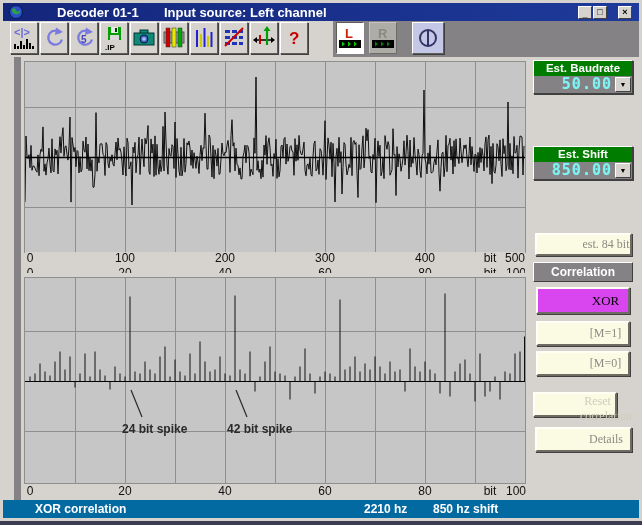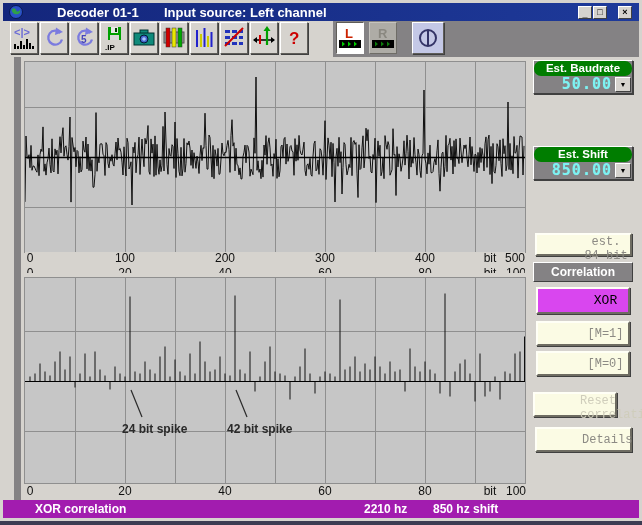--- a/index.html
+++ b/index.html
@@ -23,48 +23,48 @@
     border:1px solid; border-color:#ffffff #5f5d58 #5f5d58 #ffffff; box-shadow:1px 1px 0 #404040;
     display:flex; align-items:center; justify-content:center; }
   .tb-toggle-on { background:#ffffff; border-color:#5f5d58 #ffffff #ffffff #5f5d58; box-shadow:none; }
   .tb-toggle-off { background:#aeaca6; border-color:#c6c4be #6e6c66 #6e6c66 #c6c4be; box-shadow:none; }
   .tb-phase { background:#c4c8e6; }
   .hdr-title { position:absolute; right:16px; top:9px; color:#fff; font-size:14px;
     font-weight:bold; letter-spacing:2px; white-space:nowrap; }
 
   
   .gap-dark { left:14px; top:57px; width:7px; height:443px; background:#848284; }
-  .statusbar { left:3px; top:500px; width:636px; height:18px; background:#a21caf; color:#fff; }
+  .statusbar { left:3px; top:500px; width:636px; height:18px; background:#0369a1; color:#fff; }
   .statusbar span { position:absolute; top:2px; font-size:12px; font-weight:bold; white-space:nowrap; }
   .bottom-edge { left:0; top:521px; width:642px; height:4px; background:#3c3c52; }
 
   
   .plot-wrap { background:#c6c6c6; box-shadow:0 0 0 1px #8f8f8f; }
   .plot-wrap svg { display:block; }
   .axis { font-size:12px; color:#101010; background:#d6d3ce; }
   .axis span { position:absolute; transform:translateX(-50%); white-space:nowrap; line-height:13px; }
   .axis-clip { overflow:hidden; }
   .ann { position:absolute; top:144px; font-size:12px; font-weight:bold; color:#2a2a2a; white-space:nowrap; }
 
   
   .est-box { left:533px; width:100px; height:34px; background:#848284;
     border:1px solid; border-color:#ffffff #404040 #404040 #ffffff; box-shadow:1px 1px 0 #404040; }
   .est-head { height:15px; background:#007d00; color:#fff; font-size:11.5px; font-weight:bold;
-    text-align:center; line-height:15px;border-radius:7px; }
+    text-align:center; line-height:15px; }
   .est-val { position:relative; height:17px; background:#848284; }
   .lcd { position:absolute; right:20px; top:0; font-family:"DejaVu Sans Mono", monospace;
     font-size:15px; font-weight:bold; color:#7df2f2; letter-spacing:1px; line-height:17px;
     text-shadow:0 0 1px rgba(125,242,242,.55); }
   .dd-btn { position:absolute; right:1px; top:1px; width:16px; height:15px; background:#d6d3ce;
     border:1px solid; border-color:#ffffff #404040 #404040 #ffffff;
     font-size:7px; line-height:13px; text-align:center; color:#000; }
 
   
   .pbtn { position:absolute; background:#fbfbe4; color:#8c8a84; font-size:12px;
-    font-family:Liberation Mono, monospace;
+    font-family:Liberation Serif, serif;
     border:2px solid; border-color:#fffff6 #6e6c62 #6e6c62 #fffff6; box-shadow:1px 1px 0 #404040;
     text-align:center;padding-left:45px; }
   .pbtn.xor { background:#d946ef; color:#000; font-size:13px; }
   .pbtn.disabled { color:#cfcdbb; }
   .sec-head { left:533px; top:262px; width:100px; height:20px; background:#848284; color:#fff;
     font-size:12px; font-weight:bold; text-align:center; line-height:19px;
     border:1px solid; border-color:#ffffff #404040 #404040 #ffffff; }
 </style>
 </head>
 <body>

